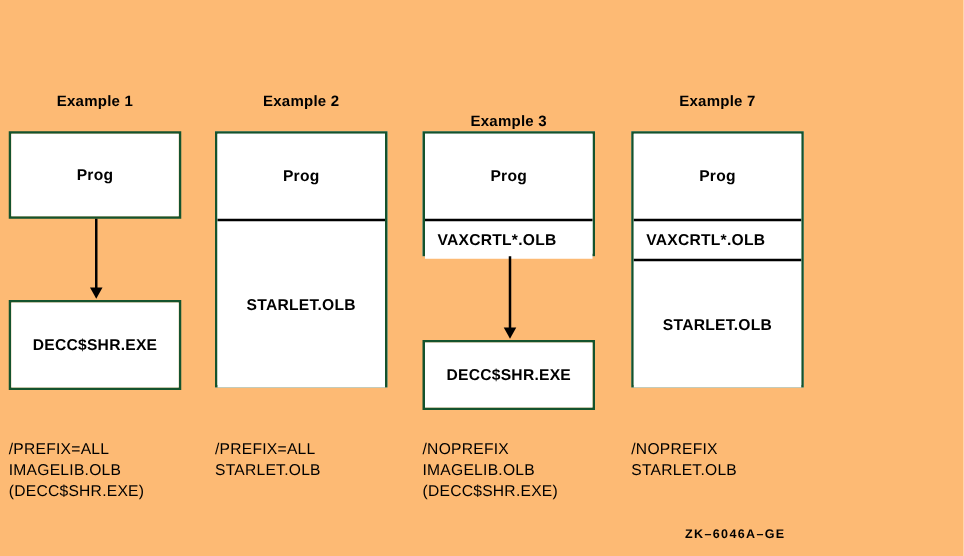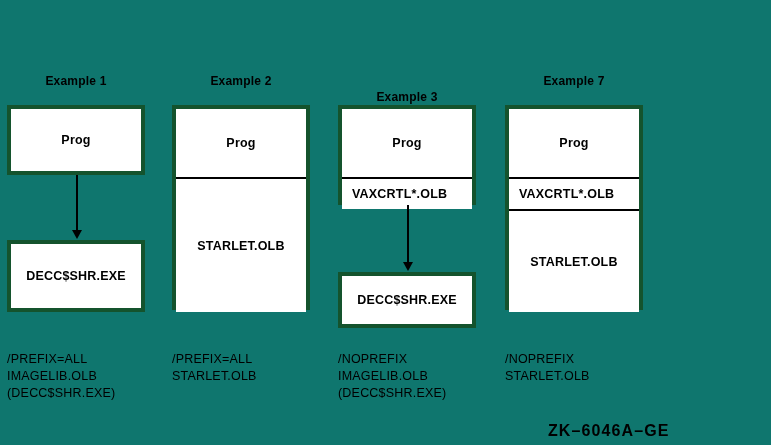--- a/index.html
+++ b/index.html
@@ -4,36 +4,36 @@
 <style>
   html, body {
     margin: 0;
     padding: 0;
     background: #ffffff;
   }
   #canvas {
     position: relative;
     width: 771px;
     height: 445px;
-    background: #0f766e;
+    background: #fdba74;
     font-family: "Liberation Sans", sans-serif;
     color: #000000;
     overflow: hidden;
   }
   .col-header {
     position: absolute;
     font-size: 12px;
     font-weight: bold;
     letter-spacing: 0.2px;
     white-space: nowrap;
     text-align: center;
   }
   .stack {
     position: absolute;
-    border: 4px solid #14532d;
+    border: 2px solid #14532d;
     box-sizing: border-box;
     background: #ffffff;
   }
   .cell {
     box-sizing: border-box;
     display: flex;
     align-items: center;
     justify-content: center;
     font-size: 12.5px;
     font-weight: bold;
@@ -64,21 +64,21 @@
   .caption {
     position: absolute;
     font-size: 12.5px;
     font-weight: normal;
     line-height: 17px;
     letter-spacing: 0.2px;
     white-space: nowrap;
   }
   .figure-id {
     position: absolute;
-    font-size: 16px;
+    font-size: 10px;
     font-weight: bold;
     letter-spacing: 1.1px;
     white-space: nowrap;
   }
 </style>
 </head>
 <body>
 
 <div id="canvas">
 

